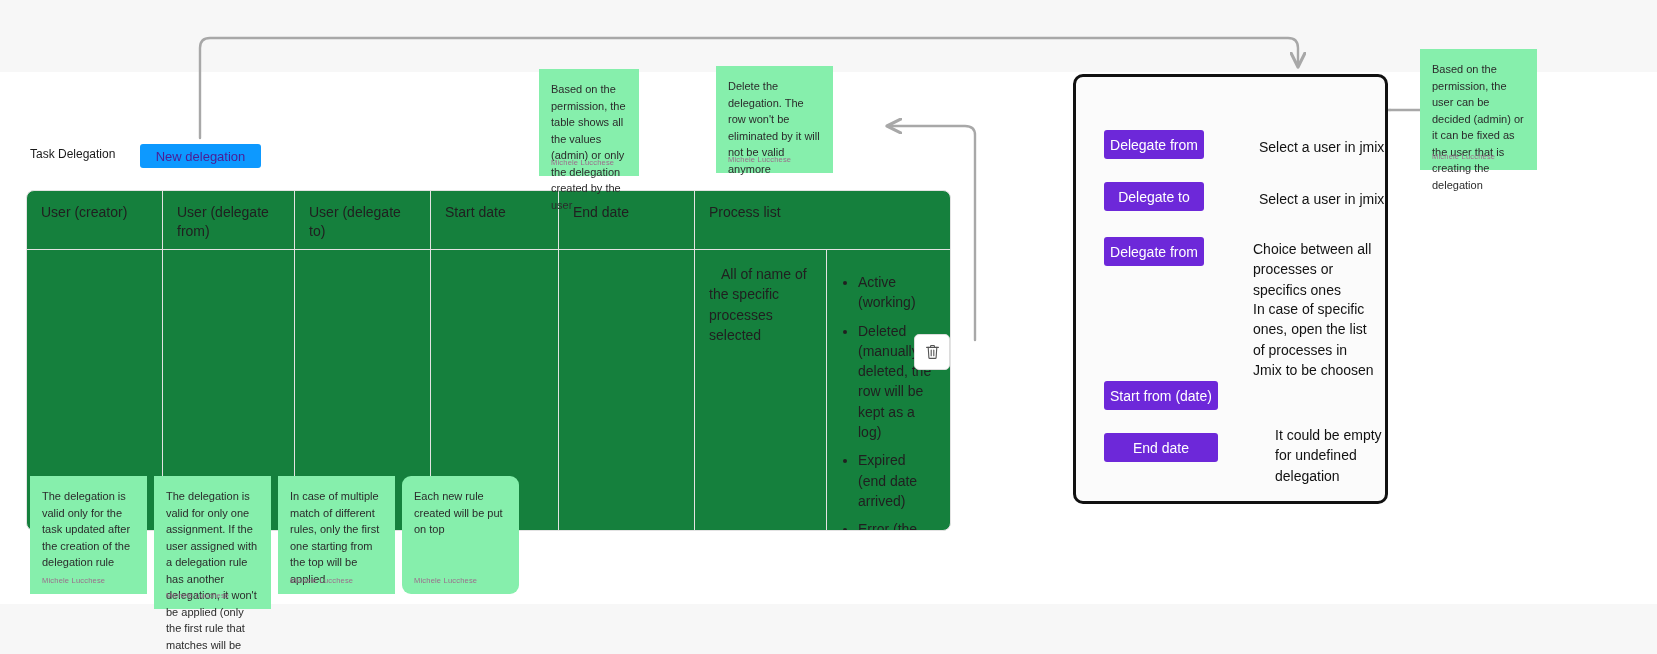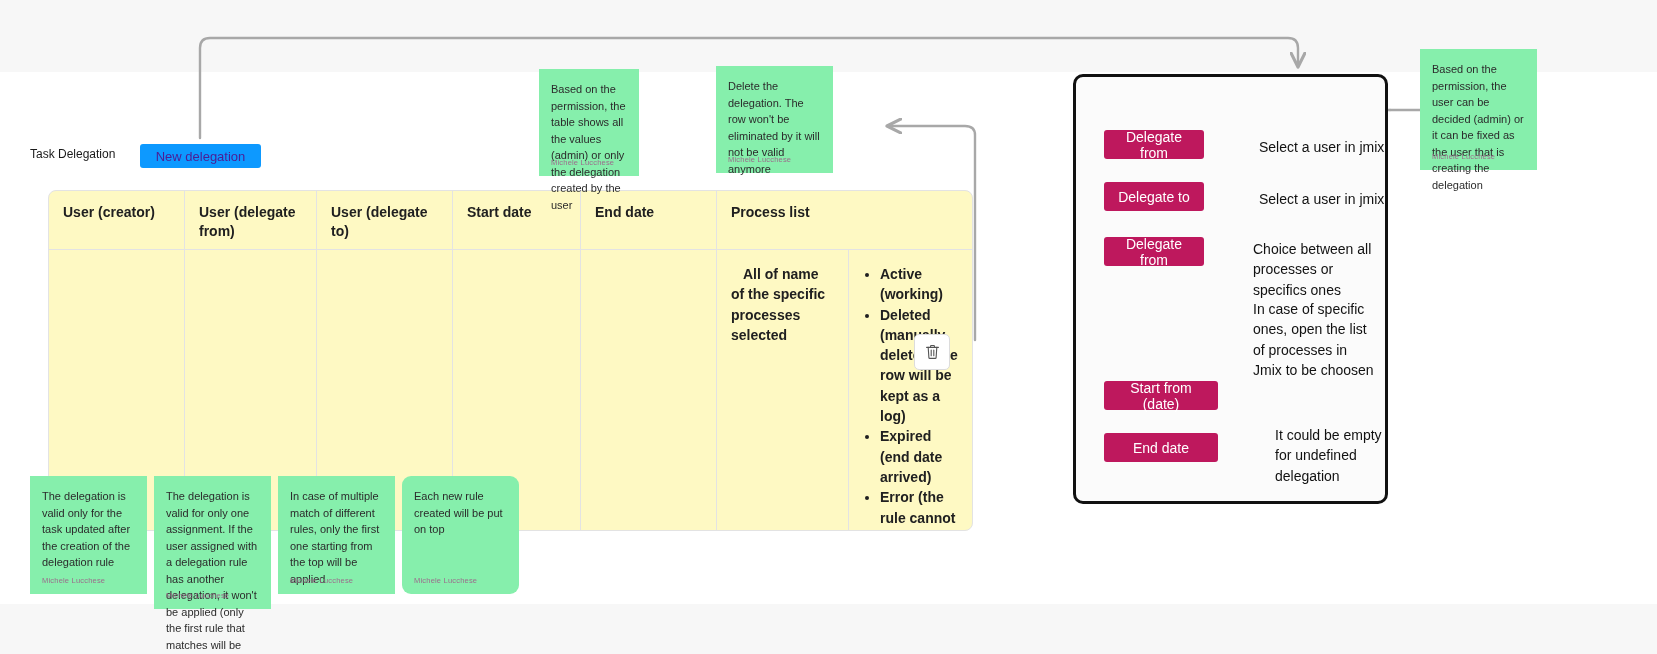--- a/index.html
+++ b/index.html
@@ -30,37 +30,37 @@
   .btn-new{
     position:absolute;left:140px;top:144px;width:121px;height:24px;
     background:#0d99ff;color:#4c1d95;border:0;border-radius:3px;
     font-family:"Liberation Sans", sans-serif;font-size:13px;
     display:flex;align-items:center;justify-content:center;
     cursor:pointer;padding:0;
   }
 
   
   .grid{
-    position:absolute;left:48px;top:190px;width:925px;height:341px;
+    position:absolute;left:26px;top:190px;width:925px;height:341px;
     border:1px solid #e3e3e3;border-radius:8px;
-    background:#fef9c3;box-sizing:border-box;overflow:hidden;font-weight:bold;
+    background:#15803d;box-sizing:border-box;overflow:hidden;
   }
   .grid-head{display:flex;height:58px;border-bottom:1px solid #e3e3e3;}
   .grid-body{display:flex;height:282px;}
   .col{box-sizing:border-box;border-right:1px solid #e3e3e3;flex:0 0 auto;}
   .col:last-child{border-right:0;}
   .grid-head .col{display:flex;align-items:flex-start;padding:12px 14px 0 14px;}
   .grid-body .col{padding:14px 14px 0 14px;}
   .hcell{font-size:14px;color:#202020;line-height:1.35;}
   .w1{width:136px;} .w2{width:132px;} .w3{width:136px;}
   .w4{width:128px;} .w5{width:136px;} .w6{width:132px;} .w7{width:123px;}
 
   .cell-text{font-size:14px;color:#202020;line-height:1.45;margin-left:12px;}
   ul.cell-list{margin:0;padding-left:17px;font-size:14px;color:#202020;line-height:1.45;}
-  ul.cell-list li{margin:0 0 0 0;}
+  ul.cell-list li{margin:8px 0 0 0;}
 
   
   .trash-btn{
     position:absolute;left:914px;top:334px;width:34px;height:34px;
     border:1px solid #dcdcdc;border-radius:5px;background:#ffffff;
     display:flex;align-items:center;justify-content:center;cursor:pointer;
   }
 
   
   .note{
@@ -84,23 +84,23 @@
   #note-new-rule     {left:402px;top:476px;width:117px;height:118px;border-radius:9px;}
   #note-permission   {left:1420px;top:49px;width:117px;height:121px;}
 
   
   .panel{
     position:absolute;left:1073px;top:74px;width:315px;height:430px;
     border:3px solid #111111;border-radius:10px;background:#fbfbfb;
     box-sizing:border-box;
   }
   .pbtn{
-    position:absolute;background:#be185d;color:#ffffff;border:0;border-radius:3px;
+    position:absolute;background:#6d28d9;color:#ffffff;border:0;border-radius:3px;
     font-family:"Liberation Sans", sans-serif;font-size:14px;
-    display:flex;align-items:center;justify-content:center;cursor:pointer;padding:8px;
+    display:flex;align-items:center;justify-content:center;cursor:pointer;padding:0;
   }
   #pbtn-0{left:1104px;top:130px;width:100px;height:29px;}
   #pbtn-1{left:1104px;top:182px;width:100px;height:29px;}
   #pbtn-2{left:1104px;top:237px;width:100px;height:29px;}
   #pbtn-3{left:1104px;top:381px;width:114px;height:29px;}
   #pbtn-4{left:1104px;top:433px;width:114px;height:29px;}
 
   .ptext{position:absolute;font-size:14px;line-height:1.45;color:#111111;}
   #ptext-0{left:1259px;top:137px;width:140px;}
   #ptext-1{left:1259px;top:189px;width:140px;}

